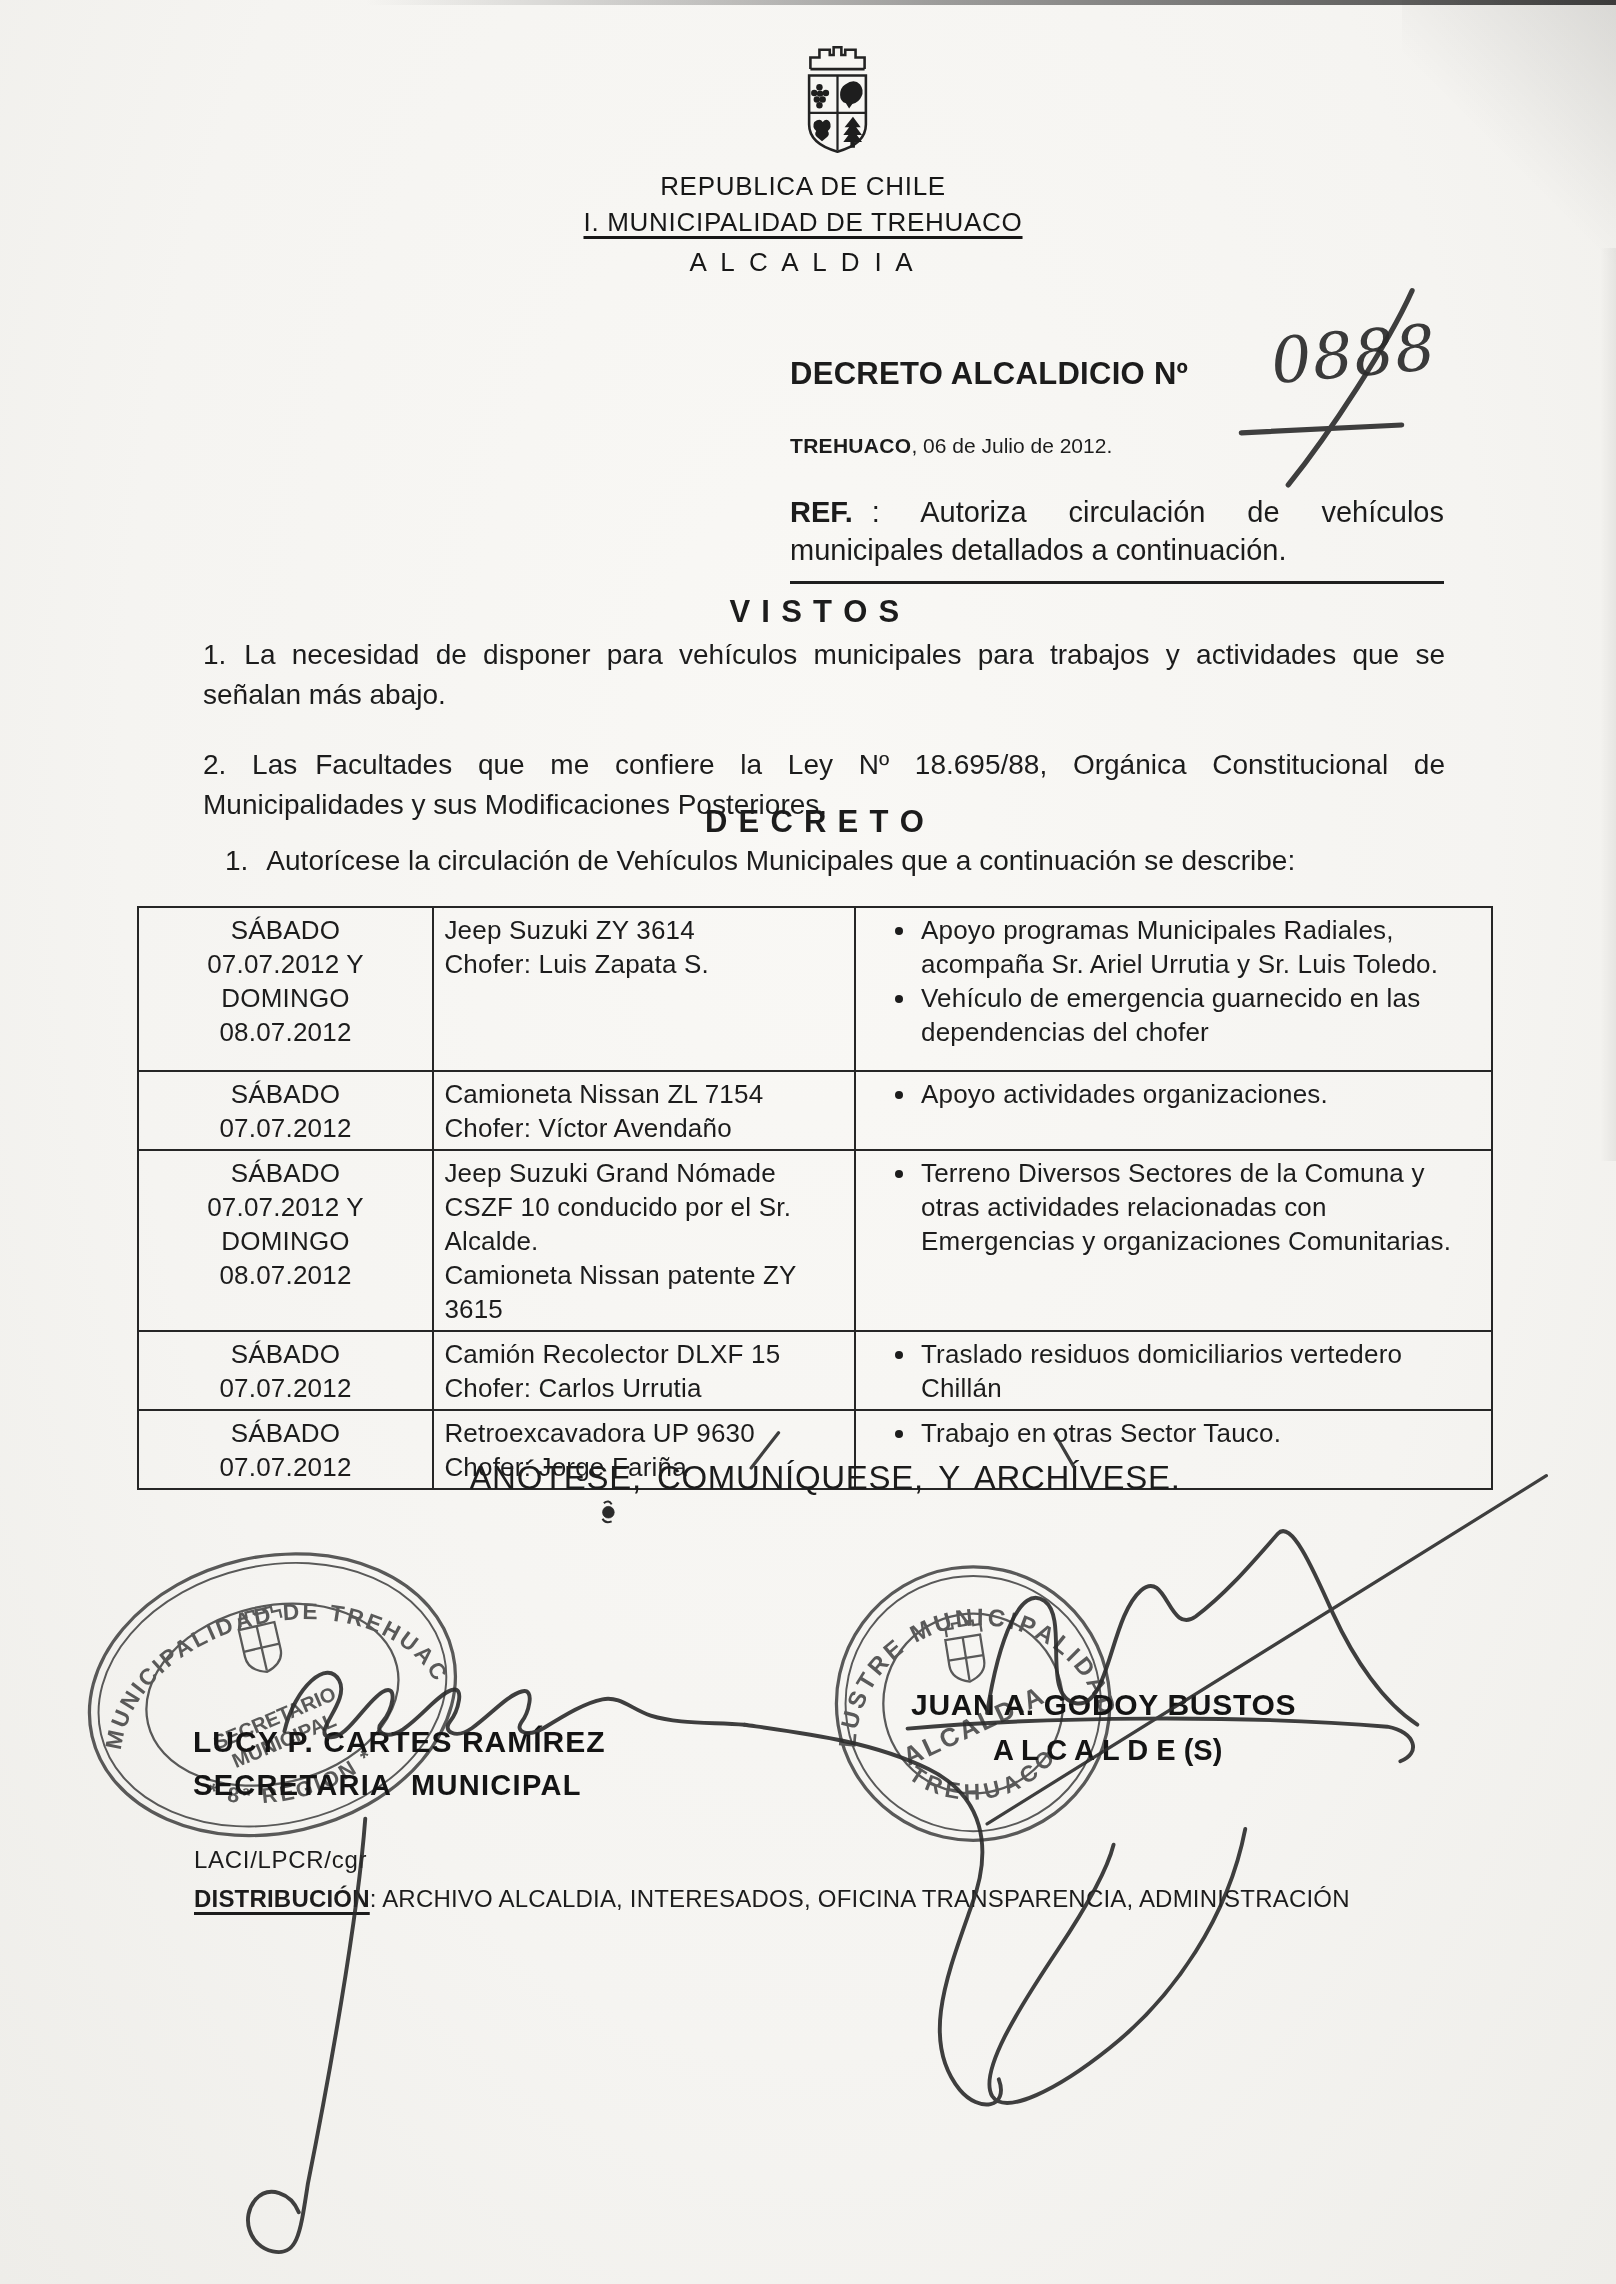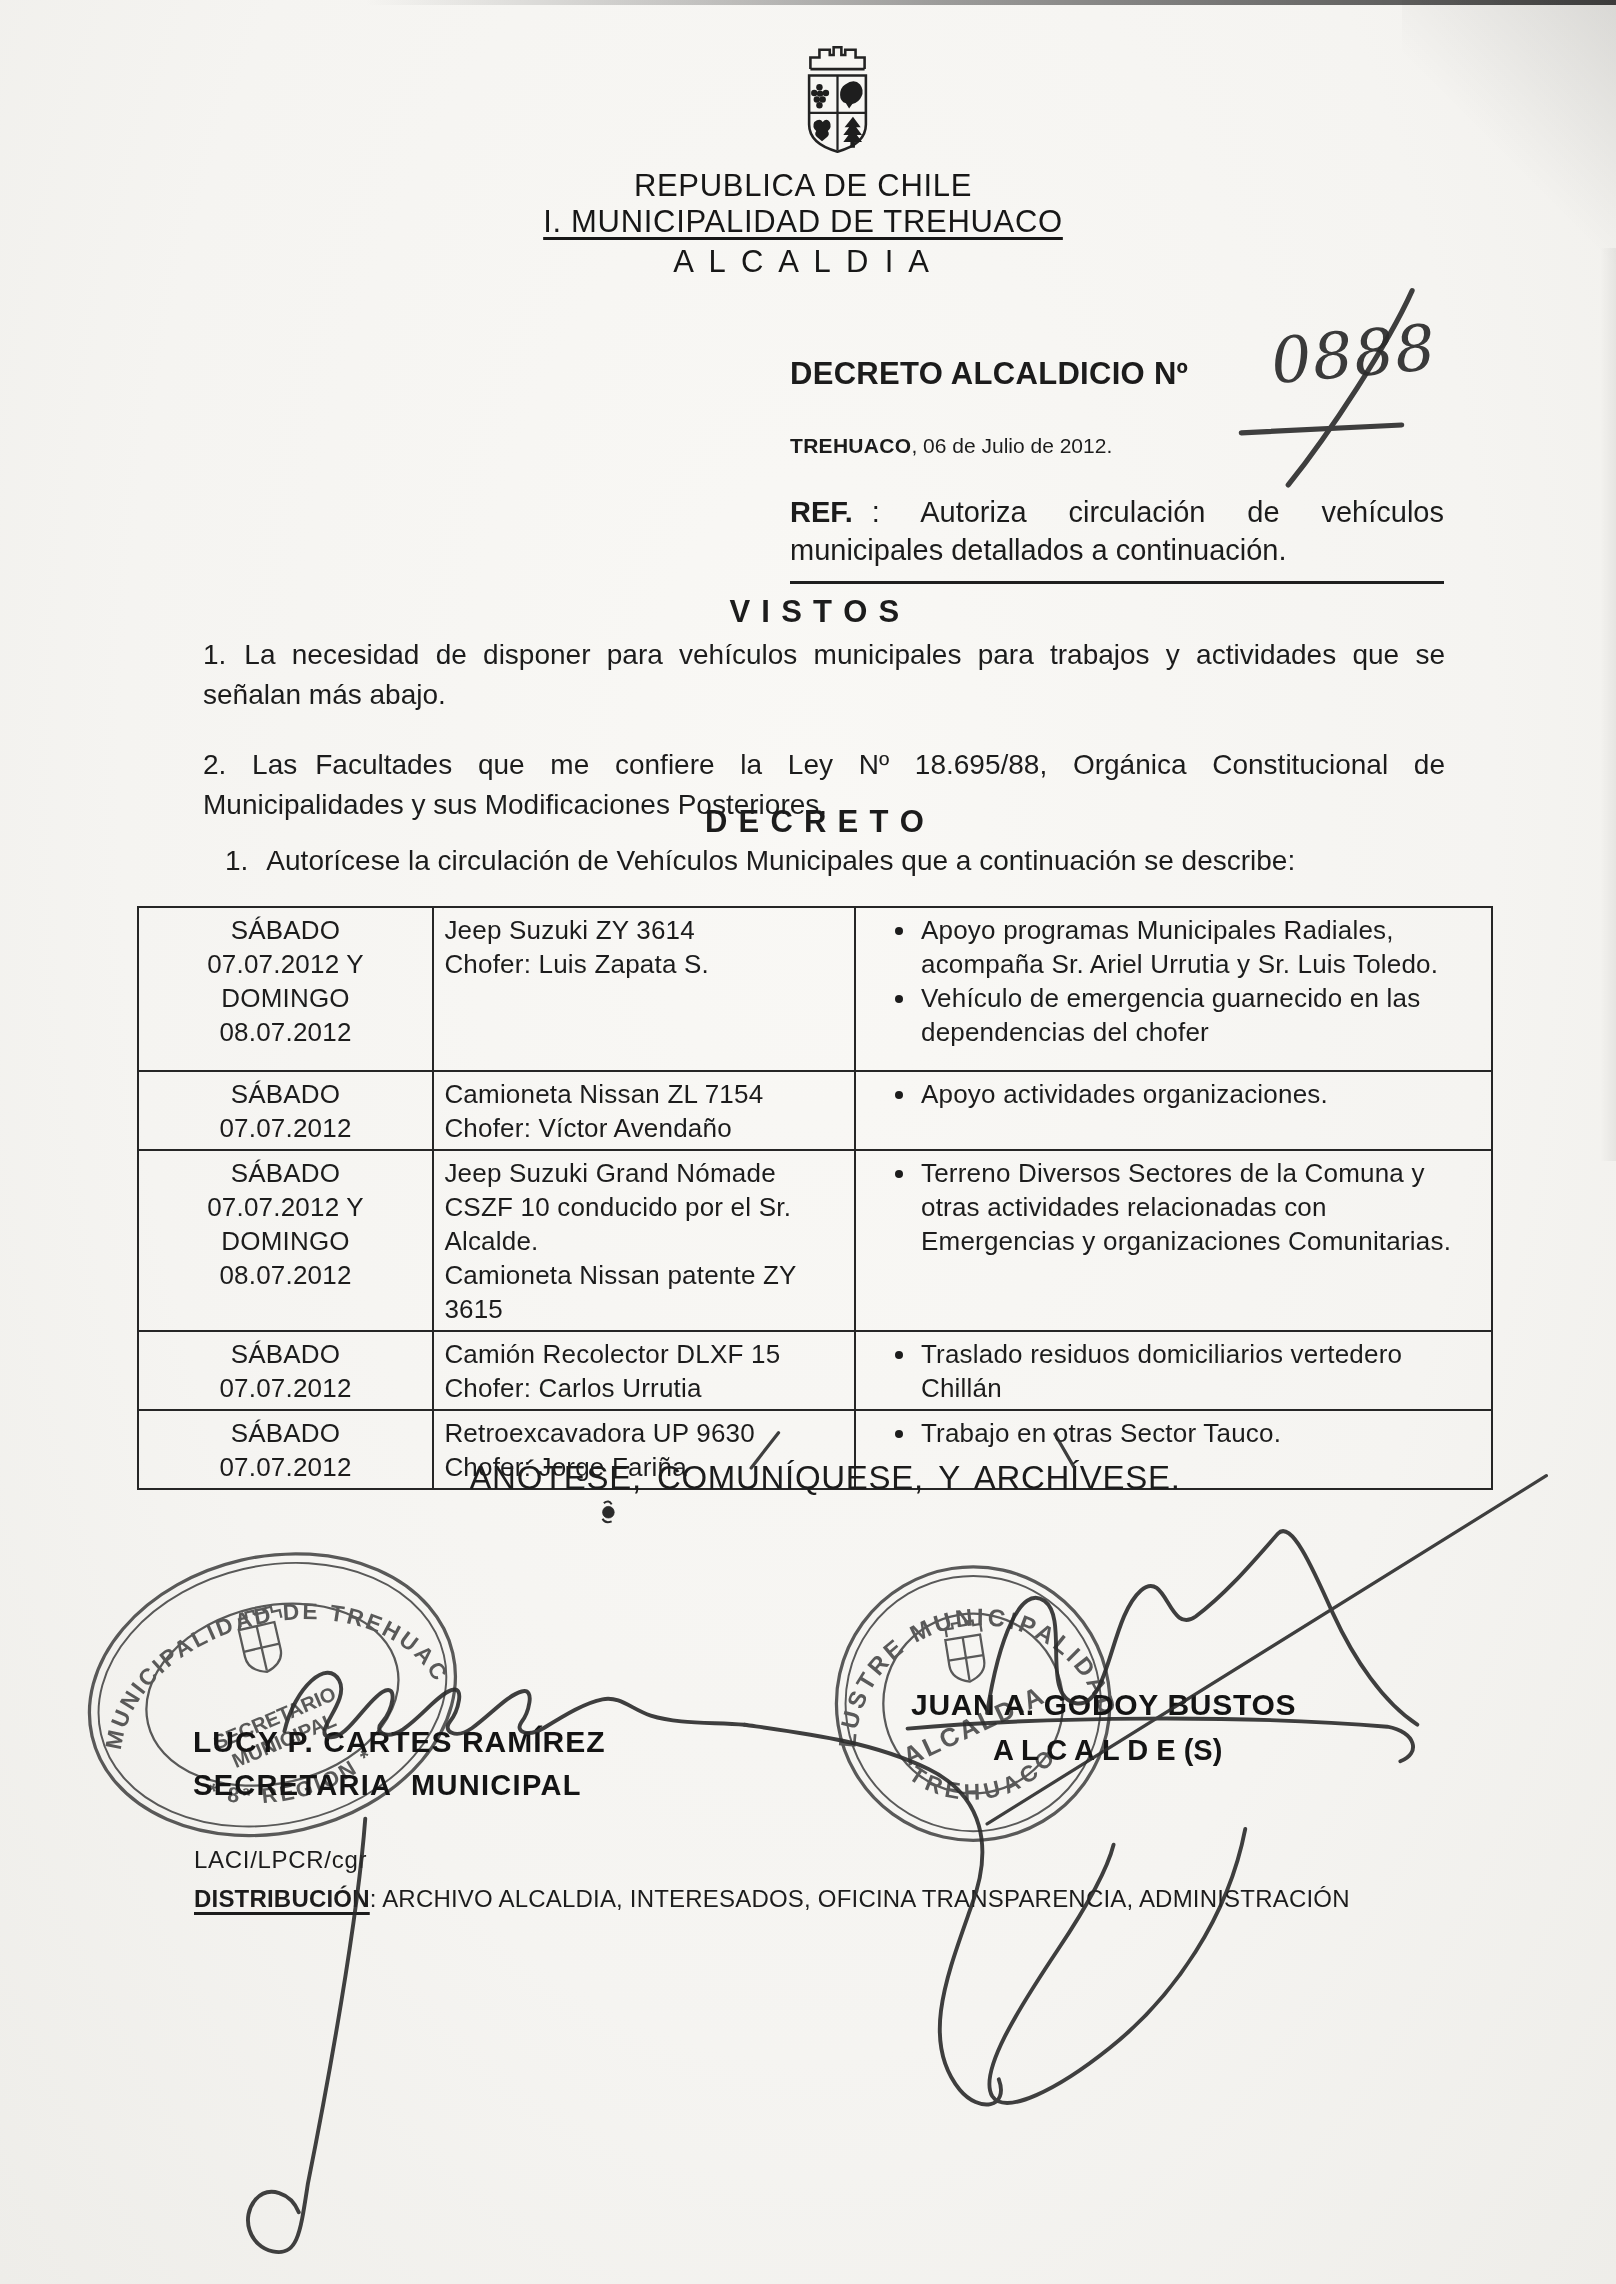--- a/index.html
+++ b/index.html
@@ -14,21 +14,21 @@
   
   .top-edge{left:365px;top:0;width:1252px;height:4.6px;
     background:linear-gradient(to right, rgba(90,90,90,0), rgba(70,70,70,.5) 45%, rgba(35,35,35,.85));}
   .corner-shade{right:0;top:0;width:215px;height:280px;
     background:linear-gradient(225deg, rgba(0,0,0,0.10), rgba(0,0,0,0) 55%);}
   .right-shade{right:0;top:248px;width:17px;height:913px;
     background:linear-gradient(to left, rgba(0,0,0,0.06), rgba(0,0,0,0));}
 
   
   .coat{left:773px;top:35px;width:129px;height:134px;}
-  .hdr{left:508px;top:168px;width:590px;text-align:center;font-size:31px;line-height:36px;letter-spacing:0.7px;color:#171717;}
+  .hdr{left:508px;top:168px;width:590px;text-align:center;font-size:26px;line-height:36px;letter-spacing:0.7px;color:#171717;}
   .hdr .l3{text-decoration:underline;text-decoration-thickness:2.6px;text-underline-offset:4.6px;}
   .hdr .l4{letter-spacing:3.9px;margin-top:3.9px;}
 
   
   .decree-title{left:790px;top:356px;font-size:31px;font-weight:bold;letter-spacing:0.3px;}
   .handnum{left:1271px;top:318px;font-family:"DejaVu Serif", serif;font-style:italic;
     font-size:63px;color:#3a3a3a;transform:rotate(-5deg);letter-spacing:1.3px;}
   .date-line{left:790px;top:434px;font-size:21px;}
   .date-line b{letter-spacing:0.3px;}
   .ref{left:790px;top:493px;width:654px;font-size:29px;line-height:38px;text-align:justify;

